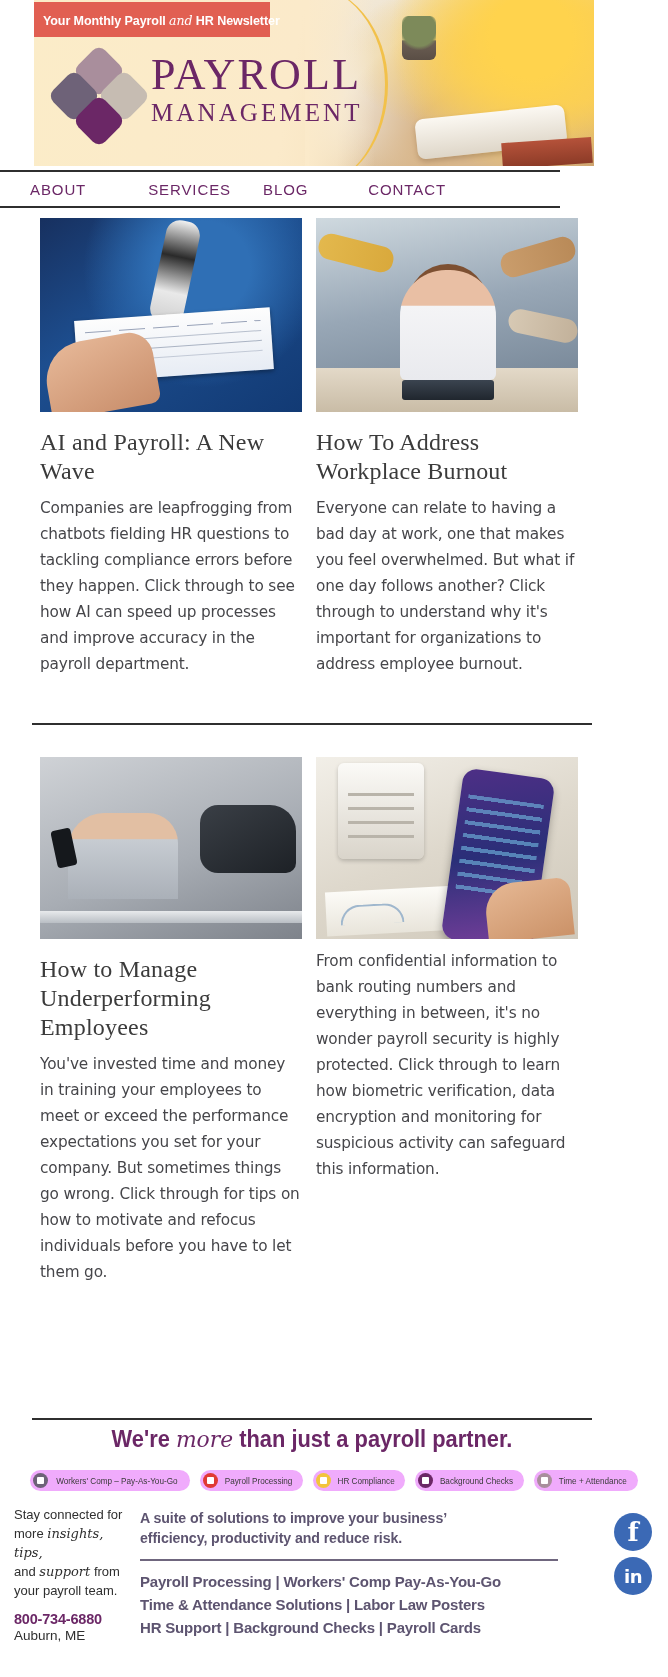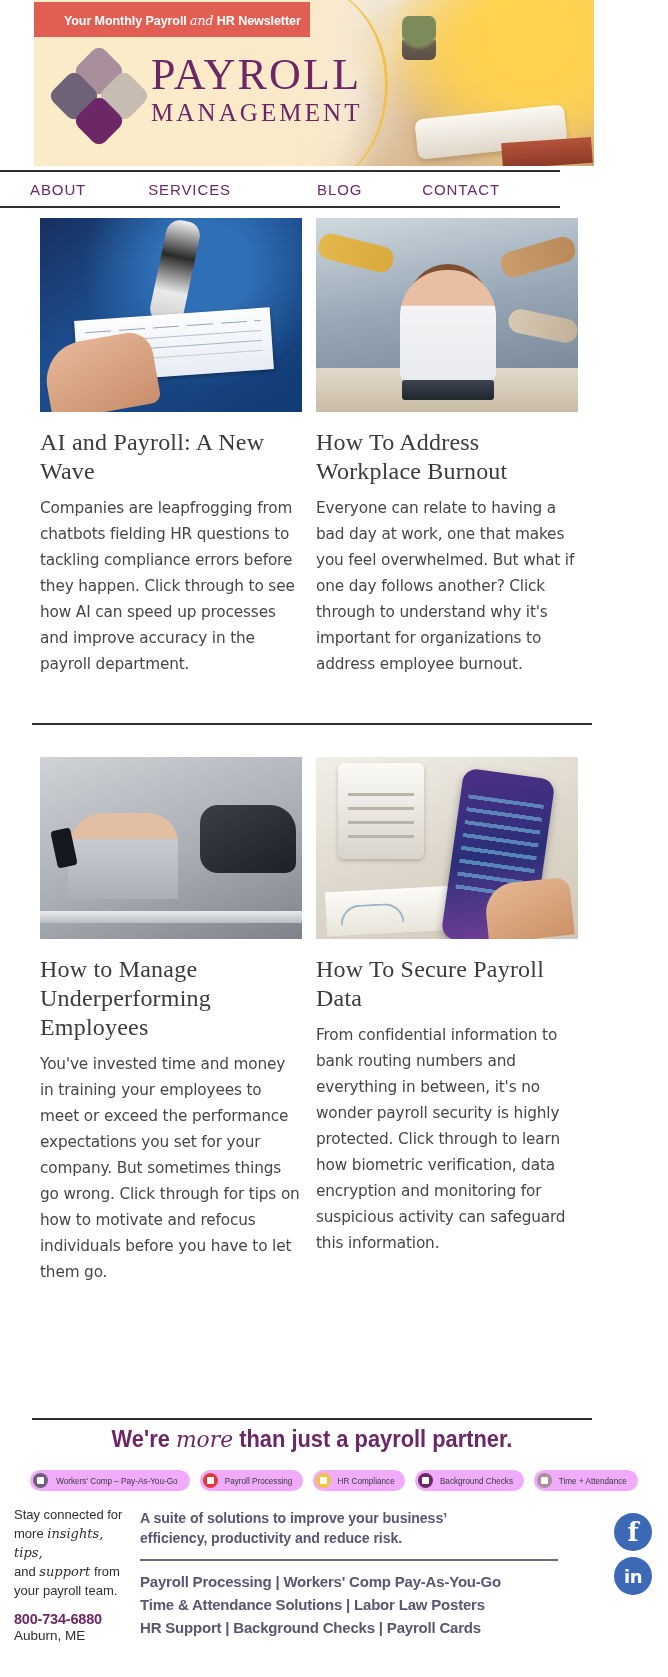--- a/index.html
+++ b/index.html
@@ -44,22 +44,22 @@
     background: linear-gradient(180deg,#b5523a,#8c3b27); transform: rotate(-4deg);
   }
   .hero-plant {
     position:absolute; right: 158px; top: 16px; width: 34px; height: 44px;
     background: radial-gradient(circle at 50% 30%, #7d8a5a 0 48%, rgba(125,138,90,0) 60%),
                 linear-gradient(180deg, rgba(0,0,0,0) 55%, #6d6055 56%, #5a4e45 100%);
     border-radius: 6px;
   }
 
   .ribbon {
-    position: absolute; left: 34px; top: 2px; width: 276px; height: 35px;
-    background: #e15f52; display: flex; align-items: center; justify-content: flex-end;
+    position: absolute; left: 34px; top: 2px; width: 236px; height: 35px;
+    background: #e15f52; display: flex; align-items: center; justify-content: flex-start;
   }
   .ribbon-text {
     color: #fff; font-size: 13.5px; font-weight: 700;
     font-family: "Liberation Sans Narrow","Liberation Sans", sans-serif;
     letter-spacing: -0.1px; white-space: nowrap; transform: scaleX(0.93);
   }
   .ribbon-text i { font-family: "DejaVu Serif", serif; font-weight: 400; font-style: italic; }
 
   .logo-wrap { position: absolute; left: 21px; top: 48px; width: 300px; height: 100px; }
   .diamond-mark { position: absolute; left: 0; top: 4px; width: 88px; height: 88px; }
@@ -85,21 +85,21 @@
     border-top: 2px solid #2f2f2f; border-bottom: 2px solid #2f2f2f;
     background: #fff; display: flex; align-items: center;
   }
   .nav a {
     color: #6b2766; font-size: 15px; letter-spacing: 0.9px;
     text-decoration: none; font-weight: 400; white-space: nowrap;
     font-family: "Liberation Sans Narrow","Liberation Sans", sans-serif;
   }
   .nav .n0 { margin-left: 30px; }
   .nav .n1 { margin-left: 62px; }
-  .nav .n2 { margin-left: 86px; }
+  .nav .n2 { margin-left: 32px; }
   .nav .n3 { margin-left: 60px; }
 
   
   .grid { position: absolute; left: 0; top: 218px; width: 668px; }
   .row { position: relative; display: flex; padding: 0 40px 0 40px; gap: 14px; }
   .col { width: 262px; }
   .thumb { width: 262px; height: 194px; position: relative; overflow: hidden; }
   .art-title {
     font-family: "Liberation Serif","DejaVu Serif", serif;
     font-size: 24px; line-height: 29px; color: #3b3b3b; font-weight: 400;
@@ -306,21 +306,20 @@
         <div class="art-body">You've invested time and money in training your employees to meet or exceed the performance expectations you set for your company. But sometimes things go wrong. Click through for tips on how to motivate and refocus individuals before you have to let them go.</div>
       </div>
 
       <div class="col">
         <div class="thumb t4" style="height:182px;">
           <div class="calc"></div>
           <div class="paper"></div>
           <div class="phone"></div>
           <div class="hand2"></div>
         </div>
-        <div class="art-title">How To Secure Payroll Data</div>
         <div class="art-body">From confidential information to bank routing numbers and everything in between, it's no wonder payroll security is highly protected. Click through to learn how biometric verification, data encryption and monitoring for suspicious activity can safeguard this information.</div>
       </div>
     </div>
   </div>
 
   <div class="footer-top-rule"></div>
 
   <div class="tagline">
     <span>We're </span><i>more</i><span> than just a payroll partner.</span>
   </div>

